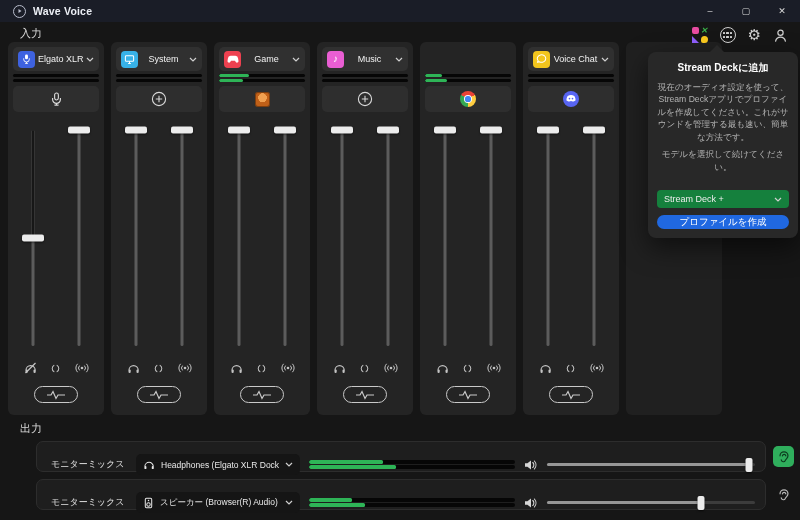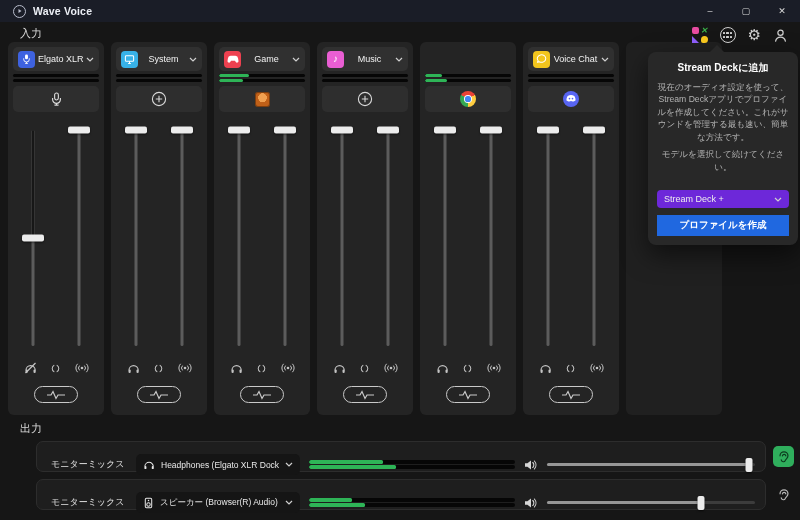--- a/index.html
+++ b/index.html
@@ -50,22 +50,22 @@
   .sdgrid i{width:2.2px;height:2.2px;background:#cfcfcf;border-radius:.5px}
   .gear{font-size:15px;color:#cfcfcf;line-height:16px}
 
   
   .popup{position:absolute;top:52px;left:648px;width:150px;background:#282828;border-radius:8px;padding:9px 9px 9px;box-shadow:0 10px 26px rgba(0,0,0,.55);z-index:30}
   .popup::before{content:"";position:absolute;top:-7px;left:62px;border-left:7px solid transparent;border-right:7px solid transparent;border-bottom:7px solid #282828}
   .popup-title{font-size:10px;font-weight:bold;text-align:center;color:#fff;margin-bottom:6px}
   .popup-body,.popup-hint{font-size:8.6px;color:#b4b4b4;text-align:center;line-height:1.45}
   .popup-body{margin-bottom:5px}
   .popup-hint{margin-bottom:17px}
-  .popup-select{height:18px;background:#6d28d9;border-radius:4px;display:flex;align-items:center;justify-content:space-between;padding:0 7px;font-size:9px;color:#ededed;margin-bottom:7px;cursor:pointer}
-  .popup-cta{height:21px;background:#2068e0;border-radius:0;display:flex;align-items:center;justify-content:center;font-size:9.5px;font-weight:bold;color:#fff;cursor:pointer}
+  .popup-select{height:18px;background:#15803d;border-radius:4px;display:flex;align-items:center;justify-content:space-between;padding:0 7px;font-size:9px;color:#ededed;margin-bottom:7px;cursor:pointer}
+  .popup-cta{height:14px;background:#2068e0;border-radius:10px;display:flex;align-items:center;justify-content:center;font-size:9.5px;font-weight:normal;color:#fff;cursor:pointer}
 
   
   .out-rows{position:absolute;left:36px;top:441px;right:6px;z-index:5}
   .out-row{display:flex;align-items:center;height:31px;margin-bottom:7px}
   .out-panel{flex:1;height:31px;background:#1e1e1e;border:1px solid #2d2d2d;border-radius:7px;display:flex;align-items:center;padding:16px 10px 0 14px;gap:9px}
   .out-label-text{font-size:9px;color:#e2e2e2;width:76px;flex:none;white-space:nowrap}
   .out-select{width:164px;height:21px;background:#151515;border-radius:5px;display:flex;align-items:center;gap:6px;padding:0 7px;flex:none;cursor:pointer}
   .out-select .dev{font-size:8.5px;color:#eaeaea;flex:1;white-space:nowrap;overflow:hidden}
   .out-meter{width:206px;flex:none}
   .out-meter .hbar{height:4px;margin:1px 0;border-radius:2px}

